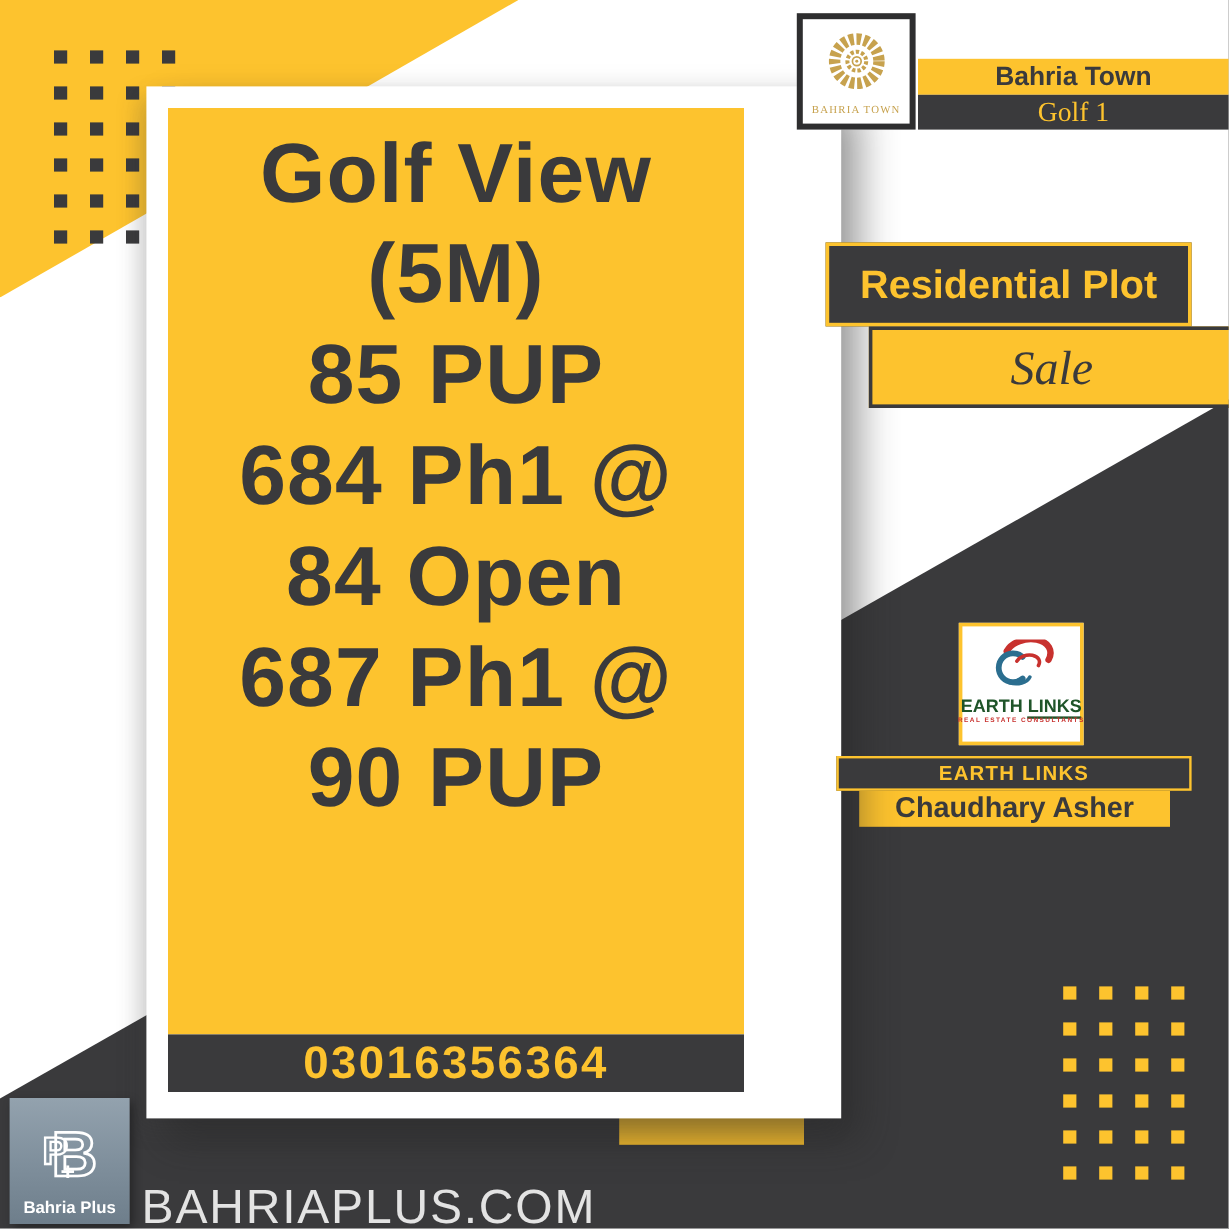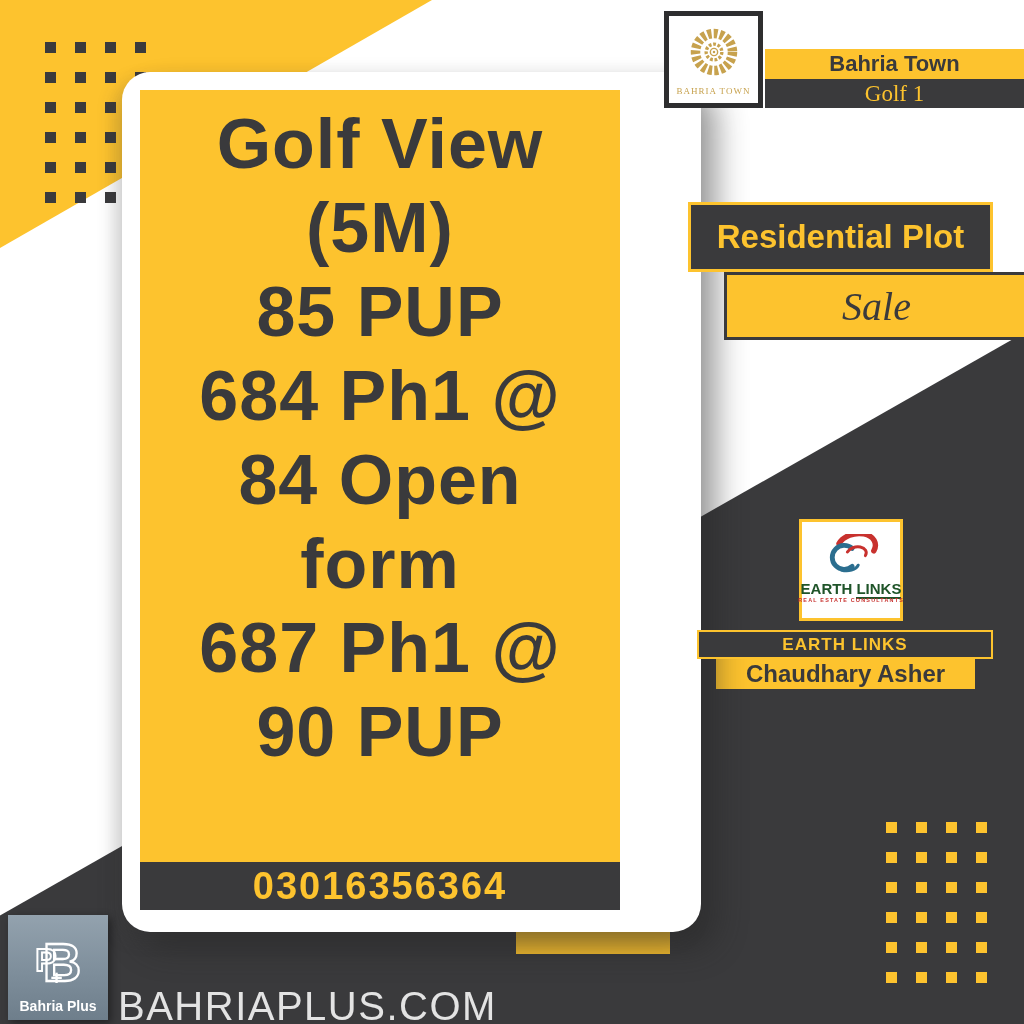--- a/index.html
+++ b/index.html
@@ -17,21 +17,21 @@
     clip-path:polygon(0 0,100% 0,0 100%);}
   .dark-poly{left:0;top:0;width:1024px;height:1024px;background:var(--c-dark);
     clip-path:polygon(0 89.4%,100% 32.5%,100% 100%,0 100%);}
   .yellow-offset{left:516px;top:790px;width:154px;height:164px;background:var(--c-yellow);}
   .dots{display:grid;gap:19px;}
   .dots-tl{left:45px;top:42px;}
   .dots-br{left:886px;top:822px;}
   .dot{width:11px;height:11px;display:block;}
   
   .card{left:122px;top:72px;width:579px;height:860px;background:var(--c-white);
-    box-shadow:16px 18px 30px rgba(35,35,35,.45),-8px 8px 18px rgba(60,60,60,.18);border-radius:28px;}
+    box-shadow:16px 18px 30px rgba(35,35,35,.45),-8px 8px 18px rgba(60,60,60,.18);}
   .card-yellow{left:18px;top:18px;width:480px;height:772px;background:var(--c-yellow);
     display:flex;flex-direction:column;align-items:center;justify-content:flex-start;padding-top:12px;box-sizing:border-box;}
   .card-line{font-size:70px;line-height:84px;font-weight:bold;color:var(--c-dark);
     letter-spacing:1px;white-space:nowrap;}
   .phone-bar{left:18px;top:790px;width:480px;height:48px;background:var(--c-dark);
     display:flex;align-items:center;justify-content:center;}
   .phone-bar span{color:var(--c-yellow);font-weight:bold;font-size:38px;letter-spacing:2px;}
   
   .logo-box-bt{left:664px;top:11px;width:99px;height:97px;background:var(--c-white);
     border:5px solid #2E2E2F;box-sizing:border-box;display:flex;flex-direction:column;
@@ -135,21 +135,20 @@
       <span class="dot" style="background: rgb(253, 195, 46);"></span>
     </div>
 
   <div class="abs card z3">
     <div class="abs card-yellow">
         <div class="card-line">Golf View</div>
         <div class="card-line">(5M)</div>
         <div class="card-line">85 PUP</div>
         <div class="card-line">684 Ph1 @</div>
         <div class="card-line">84 Open</div>
-        <div class="card-line">form</div>
         <div class="card-line">687 Ph1 @</div>
         <div class="card-line">90 PUP</div>
       </div>
     <div class="abs phone-bar">
       <span>03016356364</span>
     </div>
   </div>
 
   <div class="abs logo-box-bt">
     <span>

